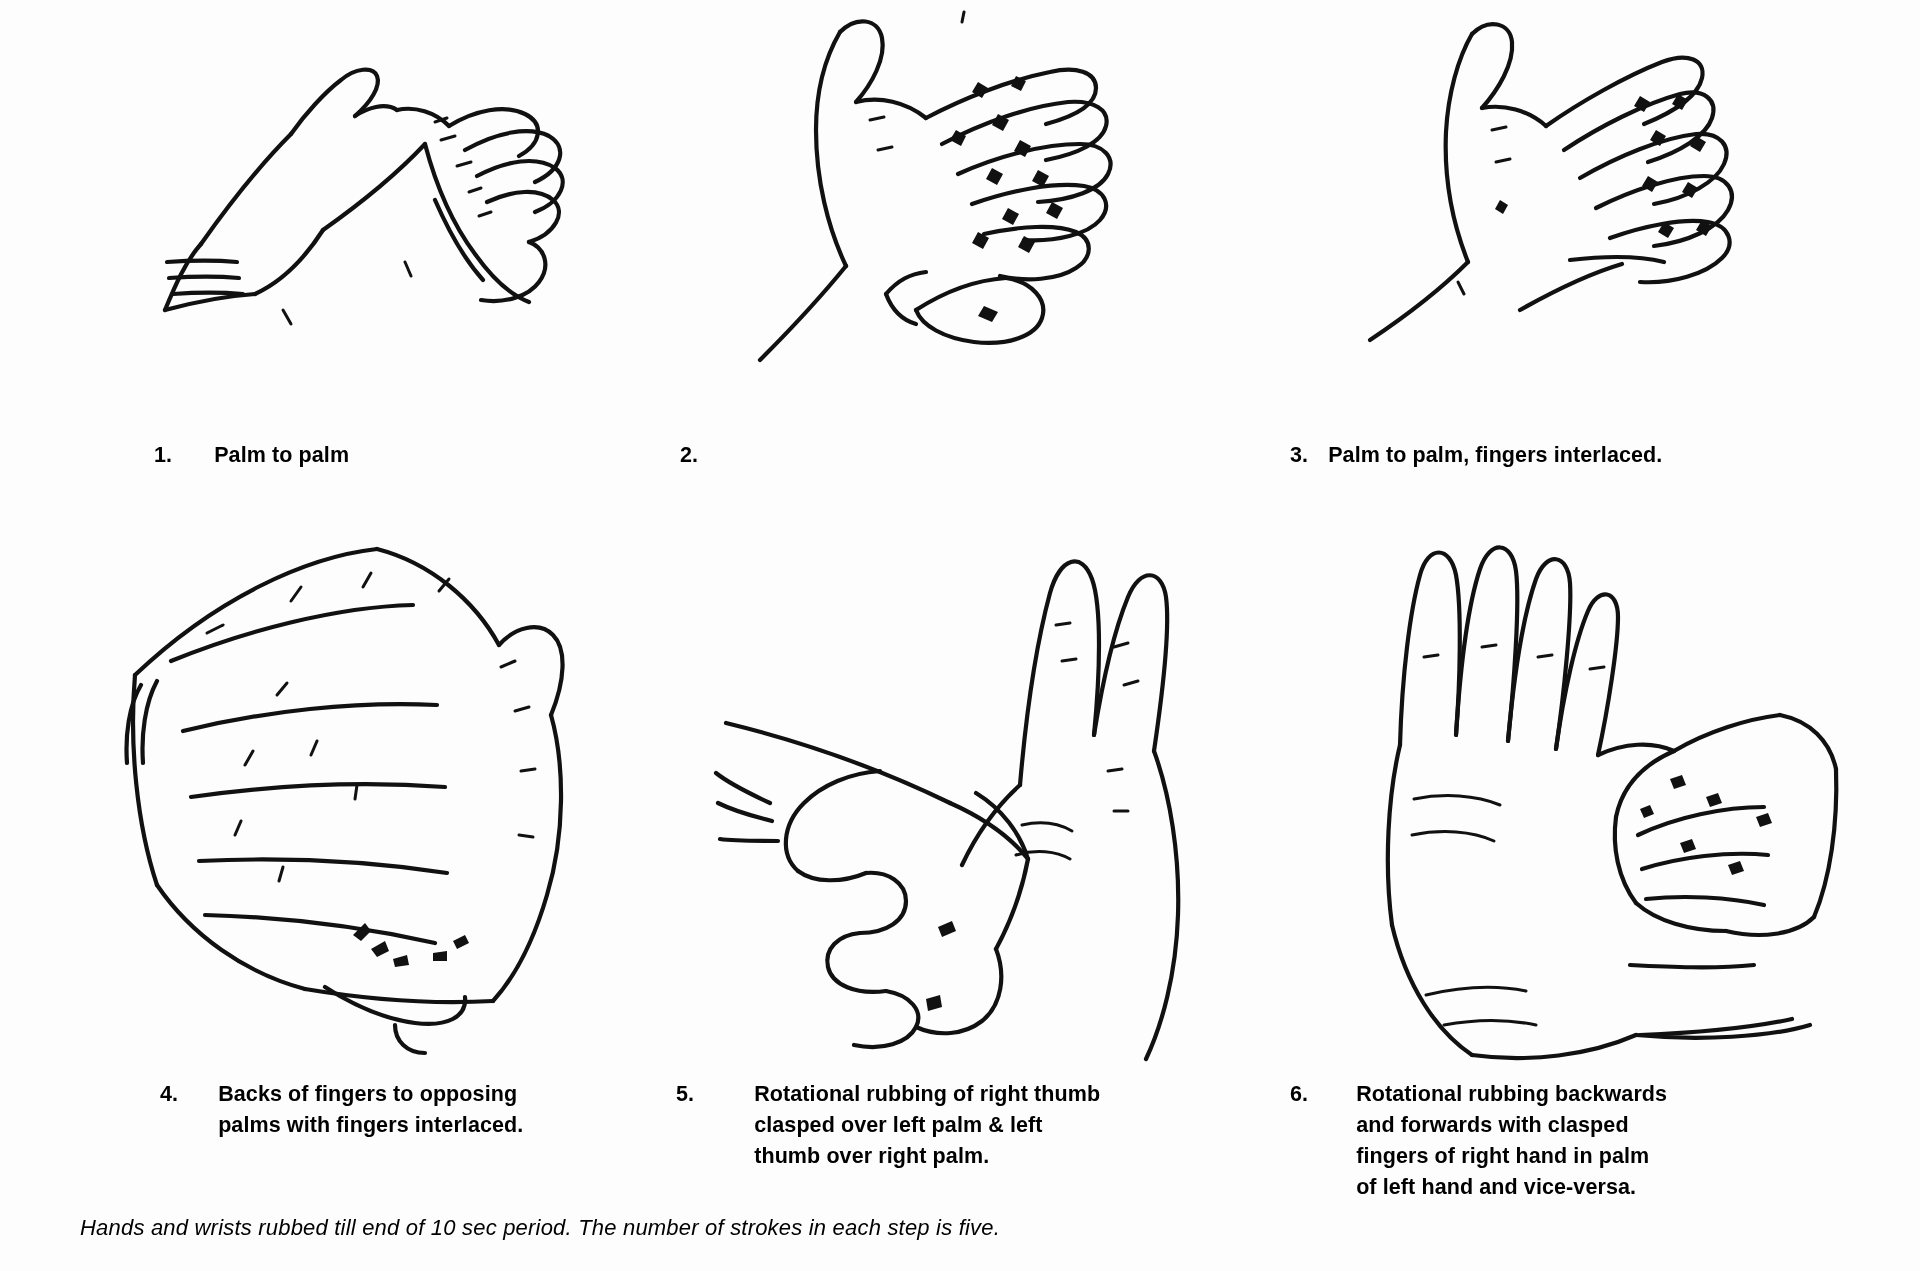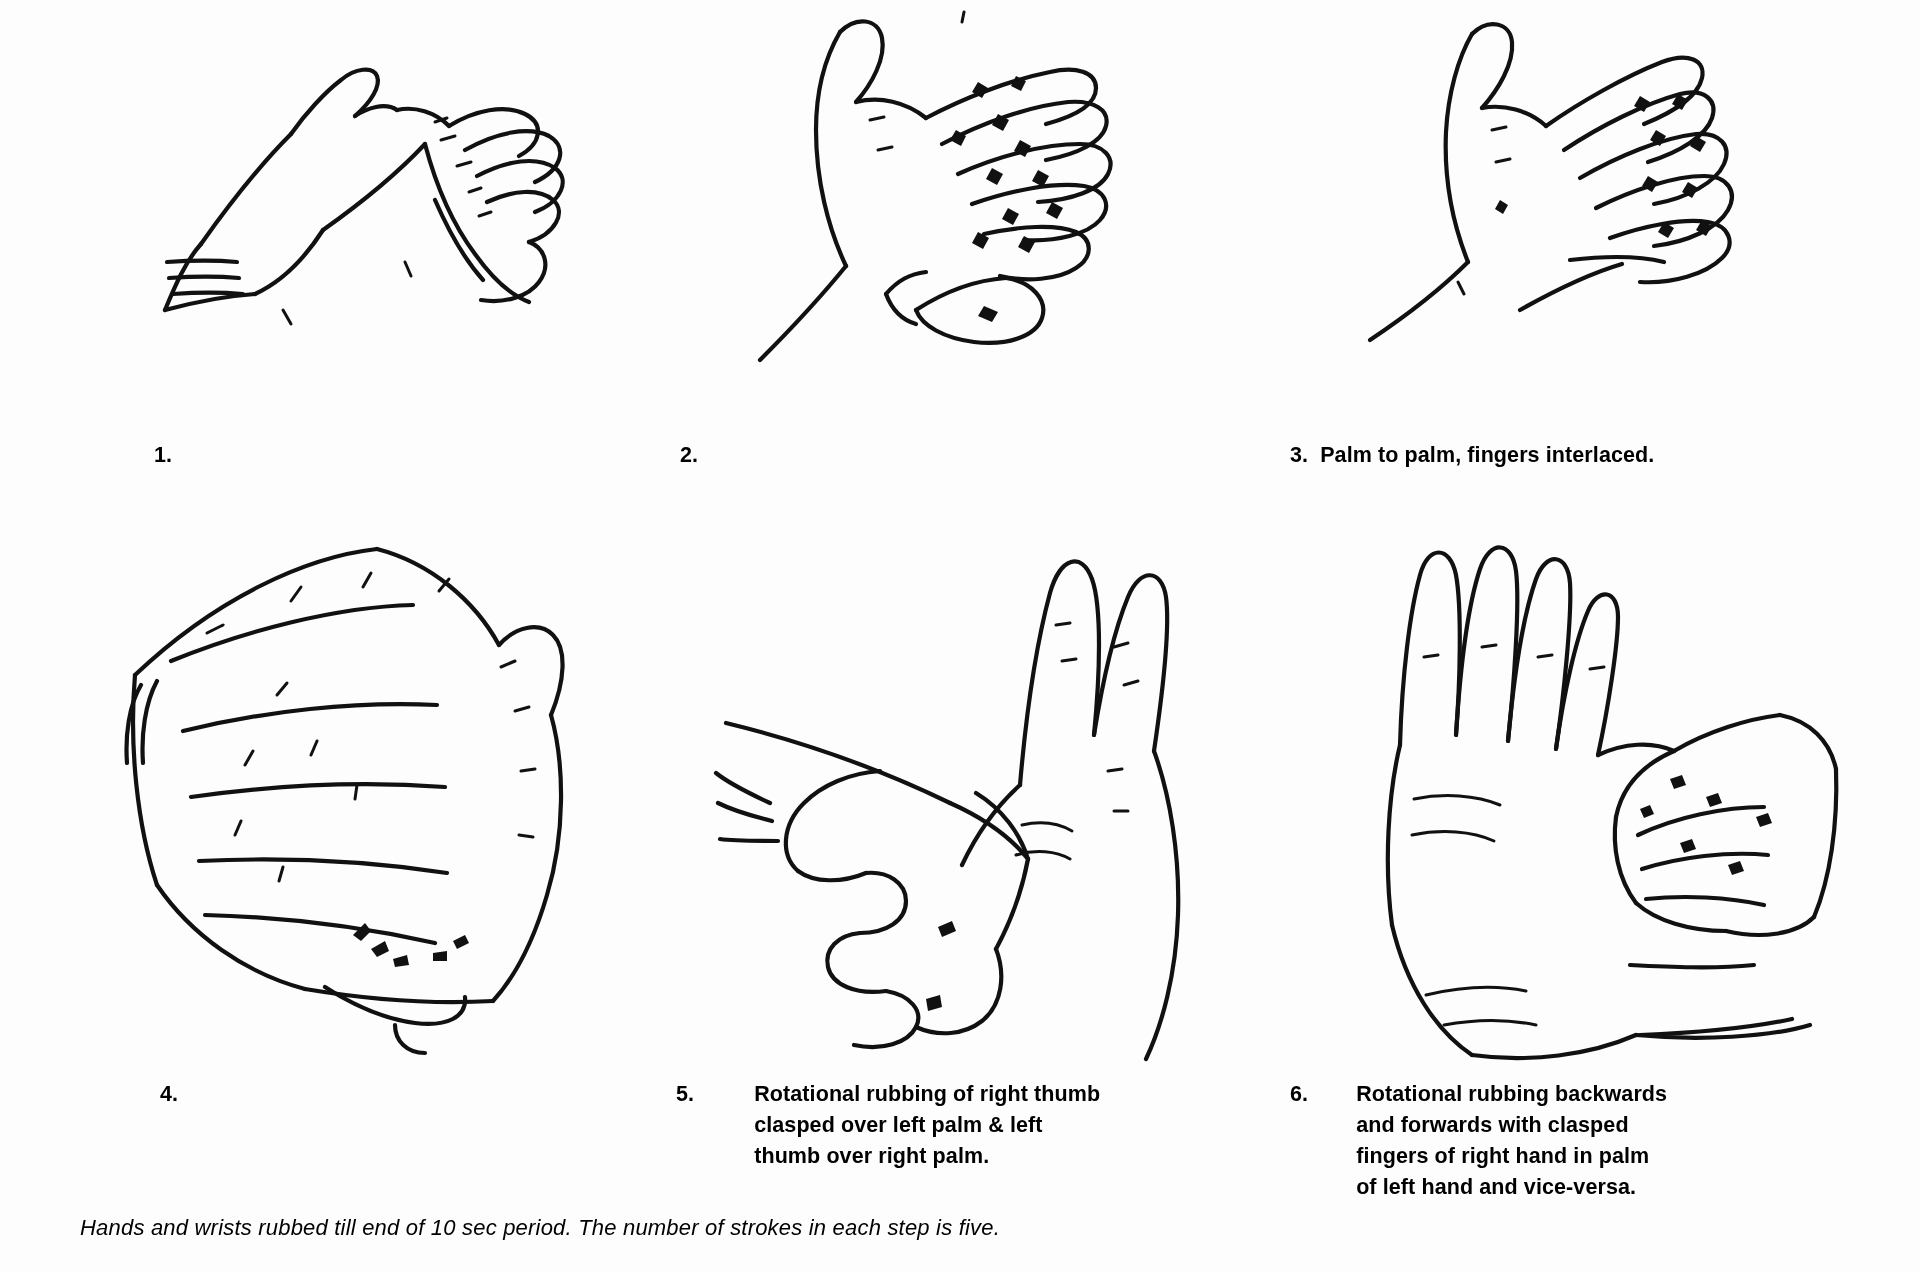--- a/index.html
+++ b/index.html
@@ -143,20 +143,21 @@
                 <path d="M352 156 l14 -4"></path>
                 <path d="M364 182 l12 -4"></path>
                 <path d="M374 206 l12 -4"></path>
                 <path d="M178 300 l8 14"></path>
                 <path d="M300 252 l6 14"></path>
               </g>
             </svg>
           </div>
           <div class="caption" style="margin-left:94px; margin-top:10px;">
             <span class="num">1.</span>
+            <span class="txt" style="margin-left:30px;">Palm to palm</span>
           </div>
         </div>
 
         <div class="cell" style="flex:0 0 620px;">
           <div class="art" style="height:430px;">
             <svg width="520" height="420" viewBox="0 0 520 420" aria-hidden="true">
               <g class="ink">
 
                 <path d="M40 350 C 70 320, 100 288, 126 256"></path>
                 <path d="M126 256 C 108 218, 96 170, 96 120 C 96 80, 106 46, 120 22"></path>
@@ -230,21 +231,21 @@
               </g>
               <g class="ink-thin">
                 <path d="M152 120 l14 -3"></path>
                 <path d="M156 152 l14 -3"></path>
                 <path d="M118 272 l6 12"></path>
               </g>
             </svg>
           </div>
           <div class="caption" style="margin-left:0px; margin-top:10px;">
             <span class="num">3.</span>
-            <span class="txt" style="">Palm to palm, fingers interlaced.</span>
+            <span class="txt" style="margin-left:8px;">Palm to palm, fingers interlaced.</span>
           </div>
         </div>
       </div>
 
       <div class="row row-2">
 
         <div class="cell" style="flex:0 0 610px;">
           <div class="art" style="height:540px;">
             <svg width="540" height="530" viewBox="0 0 540 530" aria-hidden="true">
               <g class="ink">
@@ -289,20 +290,22 @@
                 <path d="M258 400 l12 -12 6 8 -10 10z"></path>
                 <path d="M276 414 l14 -8 4 10 -12 6z"></path>
                 <path d="M298 424 l14 -4 2 10 -14 2z"></path>
                 <path d="M338 418 l14 -2 0 10 -14 0z"></path>
                 <path d="M358 406 l12 -6 4 8 -12 6z"></path>
               </g>
             </svg>
           </div>
           <div class="caption" style="margin-left:100px; margin-top:14px;">
             <span class="num">4.</span>
+            <span class="txt" style="margin-left:28px;">Backs of fingers to opposing
+palms with fingers interlaced.</span>
           </div>
         </div>
 
         <div class="cell" style="flex:0 0 620px;">
           <div class="art" style="height:540px;">
             <svg width="540" height="530" viewBox="0 0 540 530" aria-hidden="true">
               <g class="ink">
 
                 <path d="M310 250 C 316 180, 326 110, 340 58 C 350 22, 372 16, 382 44 C 392 72, 390 140, 384 200"></path>
                 <path d="M384 200 C 392 150, 404 96, 418 62 C 430 32, 452 34, 456 62 C 460 92, 452 162, 444 216"></path>

